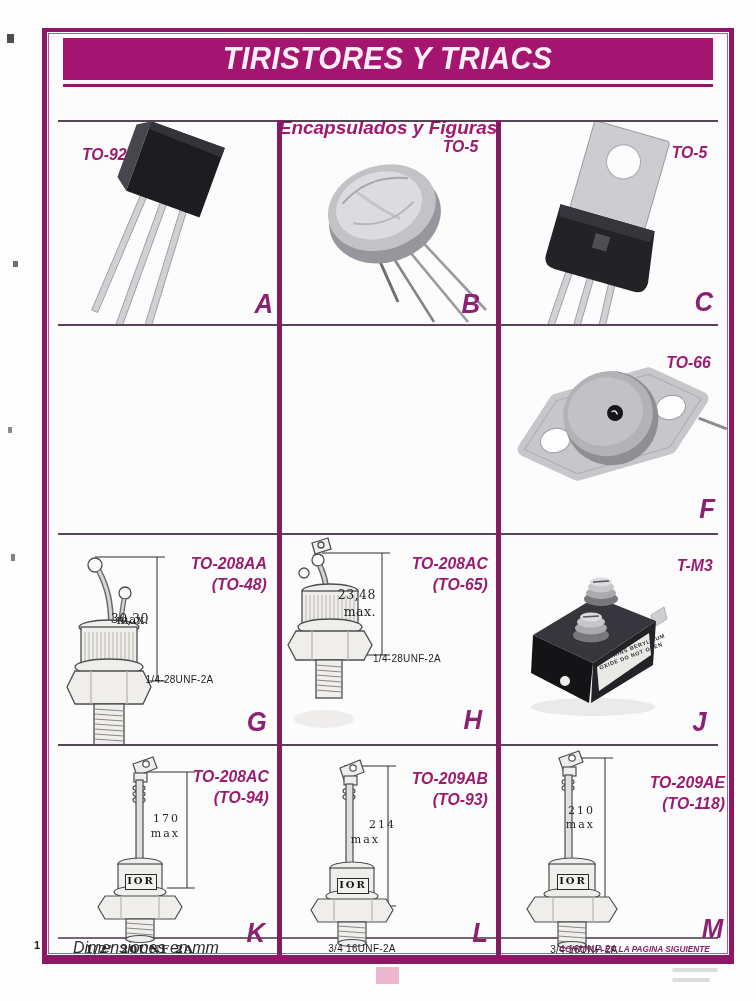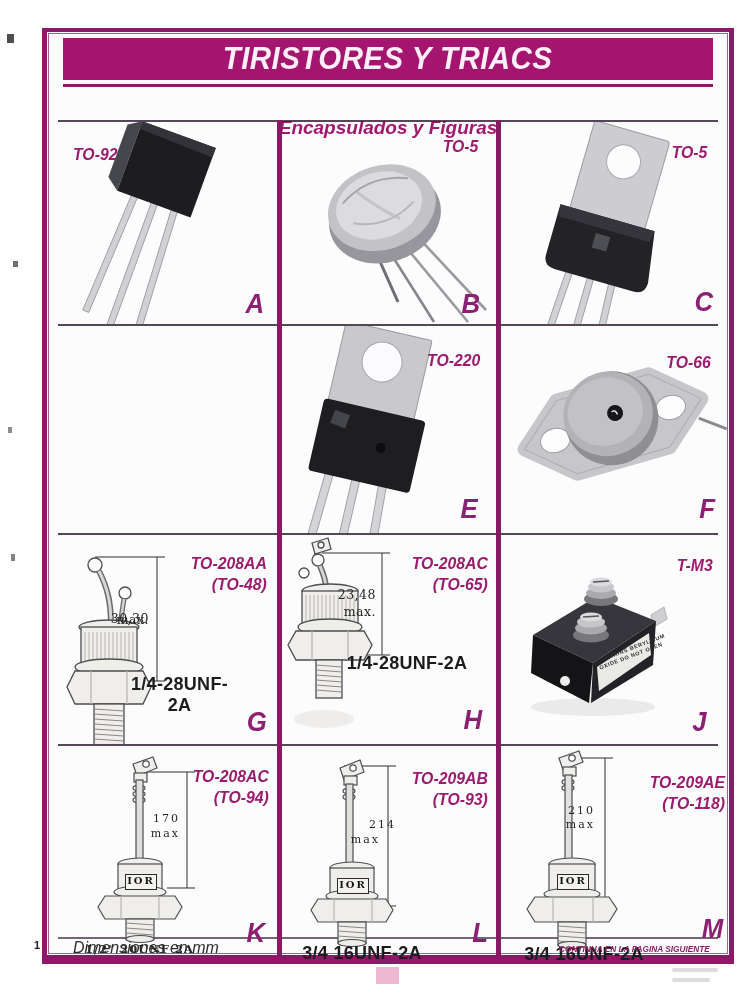--- a/index.html
+++ b/index.html
@@ -24,21 +24,21 @@
   .cell{position:absolute;}
   .pkg-label{position:absolute;text-align:right;color:#9b1b6e;font-style:italic;font-weight:bold;
              font-size:17px;line-height:21px;white-space:nowrap;transform:scaleX(.93);transform-origin:100% 0;}
   .pkg-label.left{text-align:left;transform-origin:0 0;}
   .cell-letter{position:absolute;color:#8c2173;font-style:italic;font-weight:bold;font-size:28px;
                transform:scaleX(.92);transform-origin:100% 100%;}
   .dim-a{position:absolute;font-family:"DejaVu Serif",serif;font-size:12.5px;color:#262626;
          text-align:right;letter-spacing:.5px;}
   .dim-b{position:absolute;font-family:"DejaVu Serif",serif;font-size:11px;color:#262626;
          text-align:right;letter-spacing:2px;}
-  .thread-label{position:absolute;font-weight:700;font-size:18px;color:#1c1c1e;text-align:center;letter-spacing:.3px;}
+  .thread-label{position:absolute;font-weight:400;font-size:10px;color:#1c1c1e;text-align:center;letter-spacing:.3px;}
   .thread-serif{position:absolute;font-family:"DejaVu Serif",serif;font-weight:600;font-size:11.5px;
                 color:#262626;text-align:center;letter-spacing:1px;}
   .ior-box{position:absolute;border:1.5px solid #2b2b2b;background:#f4f2ee;color:#151515;
            font-family:"DejaVu Serif",serif;font-weight:bold;font-size:10px;text-align:center;
            line-height:12px;letter-spacing:2px;}
   .module-marking{position:absolute;transform:rotate(-21deg);color:#2e2e33;font-size:5.5px;
                   line-height:7px;letter-spacing:.6px;font-weight:bold;white-space:nowrap;}
 
   .footnote-ref{position:absolute;left:34px;top:939px;font-size:11px;color:#222;font-weight:bold;}
   .footnote{position:absolute;left:73px;top:939px;font-style:italic;font-size:16px;color:#2d2d2d;}
@@ -72,21 +72,21 @@
   <div class="subtitle">Encapsulados y Figuras</div>
 
   <div class="hline" style="top:120px"></div>
   <div class="hline" style="top:324px"></div>
   <div class="hline" style="top:533px"></div>
   <div class="hline" style="top:744px"></div>
   <div class="hline" style="top:937px;opacity:.7"></div>
   <div class="vline" style="left:277px"></div>
   <div class="vline" style="left:496px"></div>
 
-  <div class="cell" style="left:48px;top:122px;width:230px;height:202px">
+  <div class="cell" style="left:57px;top:122px;width:230px;height:202px">
     <svg width="230" height="202" viewBox="0 0 230 202">
       <g transform="rotate(20 115 60)">
         <rect x="90" y="80" width="6.5" height="128" fill="#d0d0d5" stroke="#8b8b92" stroke-width=".7" transform="rotate(3 93 80)"></rect>
         <rect x="111" y="80" width="6.5" height="134" fill="#d0d0d5" stroke="#8b8b92" stroke-width=".7"></rect>
         <rect x="132" y="80" width="6.5" height="128" fill="#d0d0d5" stroke="#8b8b92" stroke-width=".7" transform="rotate(-3 135 80)"></rect>
         <polygon points="75,10 75,84 62,74 62,18" fill="#46464d"></polygon>
         <rect x="75" y="10" width="78" height="74" fill="#1c1c21"></rect>
         <polygon points="75,10 153,10 153,20 75,18" fill="#333339"></polygon>
       </g>
     </svg>
@@ -124,36 +124,20 @@
         <path d="M62,96 L160,96 L168,148 Q168,160 156,160 L74,160 Q62,160 62,148 Z" fill="#222227"></path>
         <polygon points="62,96 160,96 158,108 64,108" fill="#35353b"></polygon>
         <rect x="104" y="114" width="15" height="15" fill="#4e4e55"></rect>
       </g>
     </svg>
     <div class="pkg-label" style="right:22px;top:20px">TO-5</div>
     <div class="cell-letter" style="right:16px;bottom:6px">C</div>
   </div>
 
 
-  <div class="cell" style="left:282px;top:326px;width:214px;height:207px">
-    <svg width="214" height="207" viewBox="0 0 214 207">
-      <g transform="rotate(13 95 80)">
-        <rect x="60" y="152" width="8" height="94" fill="#d4d4d8" stroke="#8b8b92" stroke-width=".7" transform="rotate(3 64 152)"></rect>
-        <rect x="87" y="152" width="8" height="98" fill="#d4d4d8" stroke="#8b8b92" stroke-width=".7"></rect>
-        <rect x="114" y="152" width="8" height="94" fill="#d4d4d8" stroke="#8b8b92" stroke-width=".7" transform="rotate(-3 118 152)"></rect>
-        <rect x="46" y="4" width="88" height="84" rx="2" fill="#c8c8cd" stroke="#9a9aa0"></rect>
-        <circle cx="90" cy="36" r="20" fill="#fbfbfd" stroke="#a6a6ac"></circle>
-        <rect x="42" y="84" width="104" height="74" rx="4" fill="#1d1d22"></rect>
-        <rect x="54" y="94" width="16" height="14" fill="#44444b" transform="rotate(8 62 101)"></rect>
-        <circle cx="108" cy="120" r="5" fill="#0c0c0f"></circle>
-      </g>
-    </svg>
-    <div class="pkg-label" style="right:16px;top:24px">TO-220</div>
-    <div class="cell-letter" style="right:18px;bottom:8px">E</div>
-  </div>
 
   <div class="cell" style="left:501px;top:326px;width:228px;height:207px">
     <svg width="228" height="207" viewBox="0 0 228 207">
       <g transform="rotate(-16 112 98)">
         <line x1="196" y1="116" x2="220" y2="134" stroke="#8a8a90" stroke-width="3"></line>
         <polygon points="20,98 64,60 160,60 204,98 160,136 64,136" fill="#c6c6cb" stroke="#c6c6cb" stroke-width="14" stroke-linejoin="round"></polygon>
         <polygon points="20,98 64,60 160,60 204,98 160,136 64,136" fill="none" stroke="#9b9ba1" stroke-width="1" stroke-linejoin="round" opacity=".6"></polygon>
         <ellipse cx="52" cy="98" rx="15" ry="12" fill="#fdfdfe" stroke="#9b9ba1"></ellipse>
         <ellipse cx="172" cy="98" rx="15" ry="12" fill="#fdfdfe" stroke="#9b9ba1"></ellipse>
         <circle cx="112" cy="92" r="47" fill="#8e8e93"></circle>

